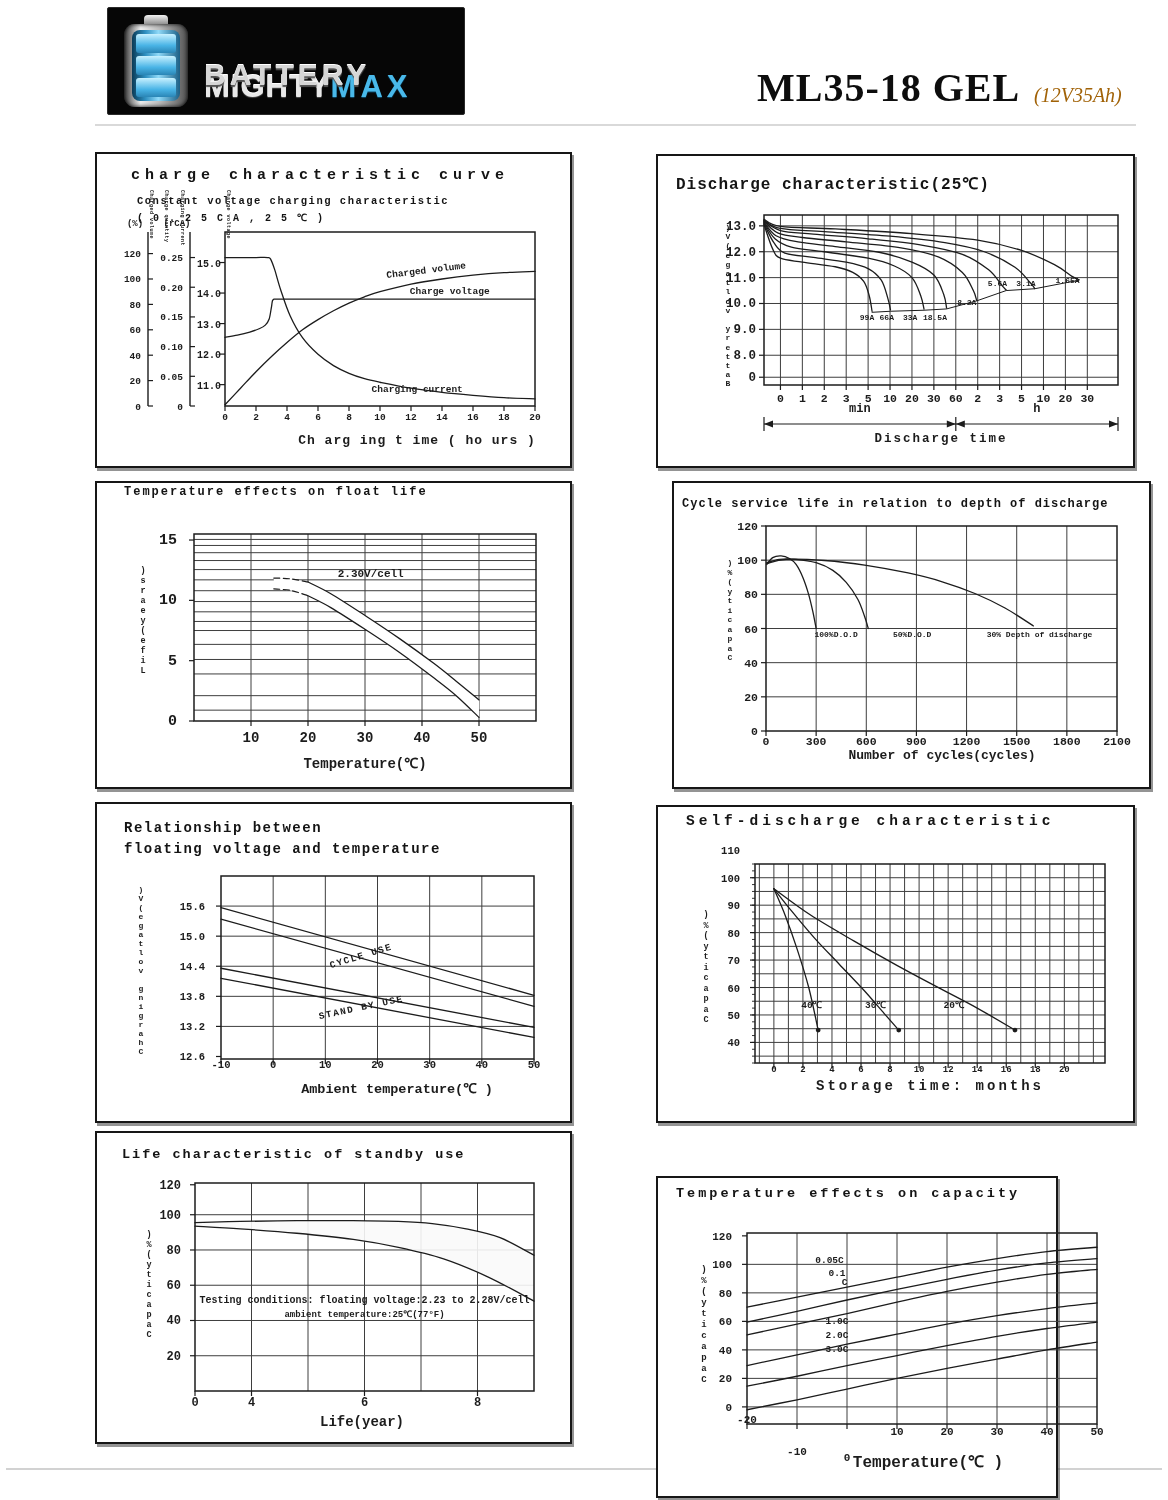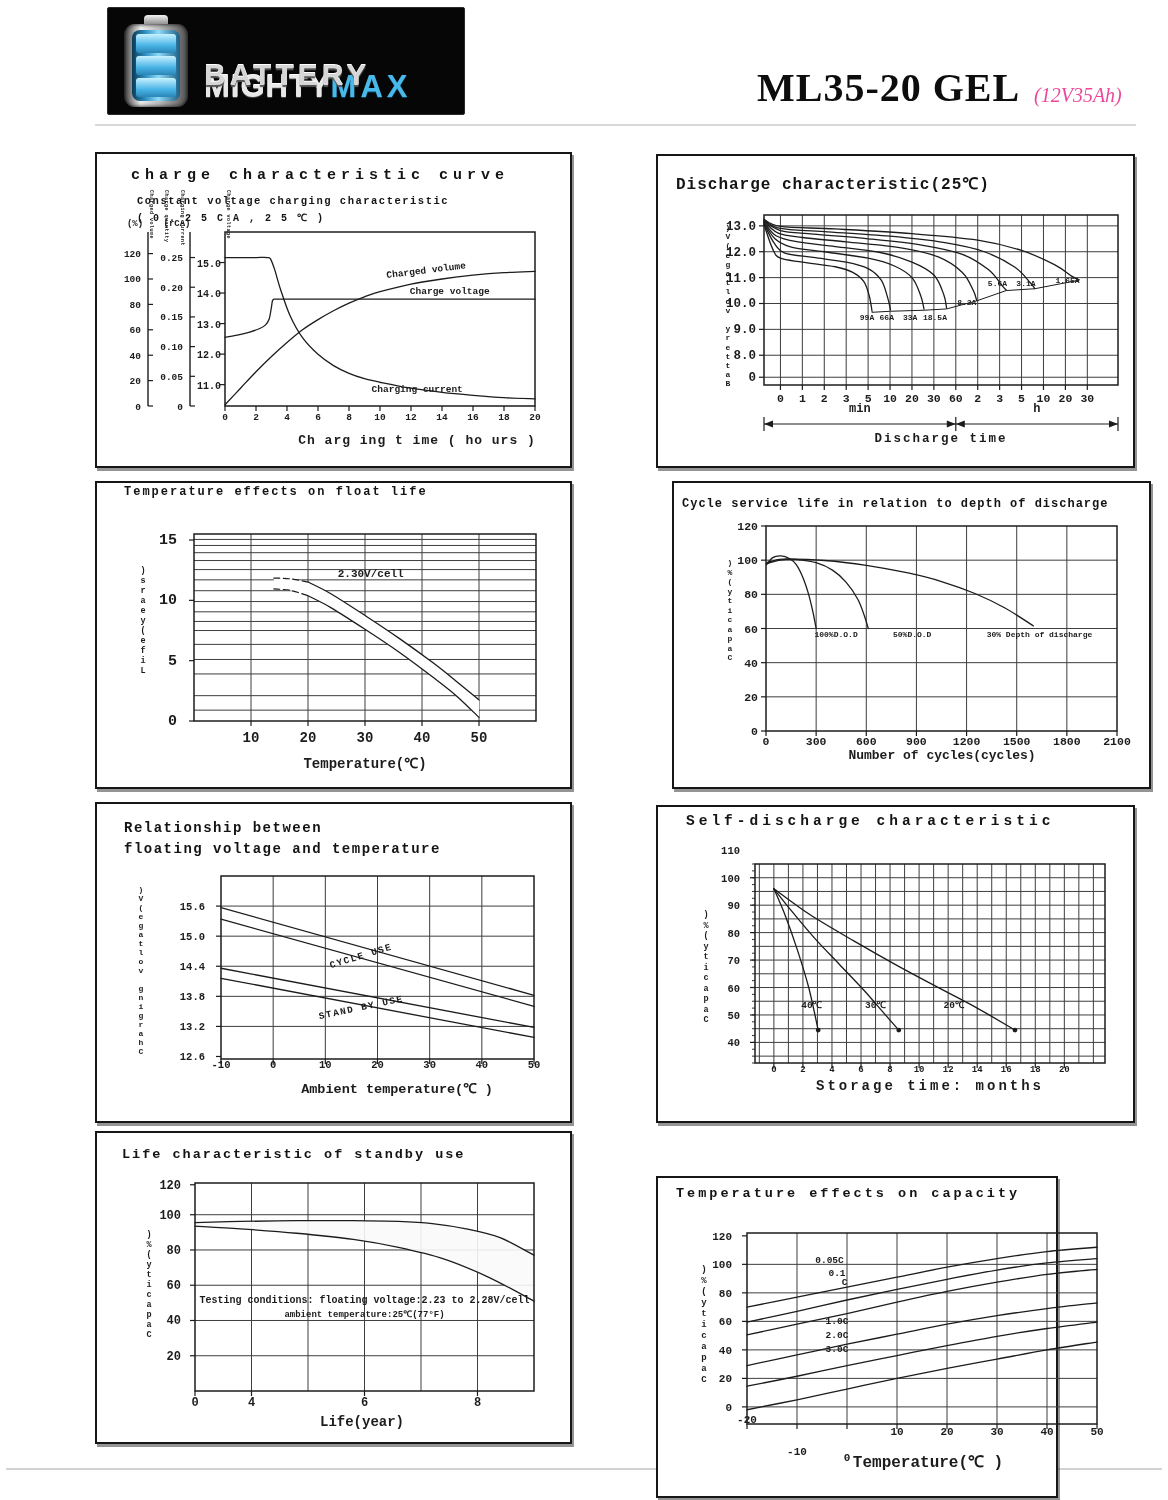--- a/index.html
+++ b/index.html
@@ -21,21 +21,21 @@
   .lg1{position:absolute;left:96px;top:17px;font-family:"Liberation Sans",sans-serif;
         font-weight:bold;font-size:31px;letter-spacing:1px;white-space:nowrap;margin-top:44px;}
   .lg-m{color:#e8e8e8;text-shadow:0 -1px 0 #ffffff,0 1px 1px #4a4a4a;}
   .lg-x{color:#49b9ea;text-shadow:0 1px 1px #0c4766;letter-spacing:4px;}
   .lg2{position:absolute;left:96px;top:50px;font-family:"Liberation Sans",sans-serif;
         font-weight:bold;font-size:30px;letter-spacing:4px;color:#d6d6d6;
         text-shadow:0 -1px 0 #ffffff,0 2px 1px #555555;white-space:nowrap;}
   .model{position:absolute;left:757px;top:64px;font-family:"Liberation Serif",serif;
         font-weight:bold;font-size:40px;color:#0d0d0d;letter-spacing:1px;}
   .spec{position:absolute;left:1034px;top:84px;font-family:"Liberation Serif",serif;
-        font-style:italic;font-size:20px;color:#ec4899;}
+        font-style:italic;font-size:20px;color:#a16207;}
   .rule-top{position:absolute;left:95px;width:1041px;top:124px;height:2px;background:#d9d9d9;}
   .rule-bottom{position:absolute;left:6px;width:1156px;top:1468px;height:2px;background:#d2d2d2;}
   
   .box{position:absolute;background:#fff;border:2px solid #161616;box-sizing:border-box;
        box-shadow:2px 3px 0 rgba(60,60,60,0.55);}
   .box svg{position:absolute;left:0;top:0;}
   svg text{font-family:"Liberation Mono",monospace;fill:#1c1c1c;}
   .ct{position:absolute;left:0;width:100%;font-weight:bold;color:#141414;
       white-space:nowrap;}
   .t0 {top:13px;font-size:15px;letter-spacing:5px;transform:translateX(34px);}
@@ -63,21 +63,21 @@
           <div class="seg"></div>
           <div class="seg"></div>
           <div class="seg"></div>
         </div>
       </div>
     </div>
     <div class="lg1"><span class="lg-m">MIGHTY</span><span class="lg-x">MAX</span></div>
     <div class="lg2">BATTERY</div>
   </div>
 
-  <div class="model">ML35-20 GEL</div>
+  <div class="model">ML35-18 GEL</div>
   <div class="spec">(12V35Ah)</div>
   <div class="rule-top"></div>
   <div class="rule-bottom"></div>
 
   <div class="box" style="left:95px;top:152px;width:477px;height:316px">
     <div class="ct t0">charge characteristic curve</div>
     <div class="ct t0s1">Constant voltage charging characteristic</div>
     <div class="ct t0s2">( 0 . 2 5 C A , 2 5 ℃ )</div>
     <svg id="svg0" width="473" height="312" viewBox="0 0 473 312">
         <rect x="128" y="78" width="310" height="174" fill="none" stroke="#1c1c1c" stroke-width="1.5"></rect>

